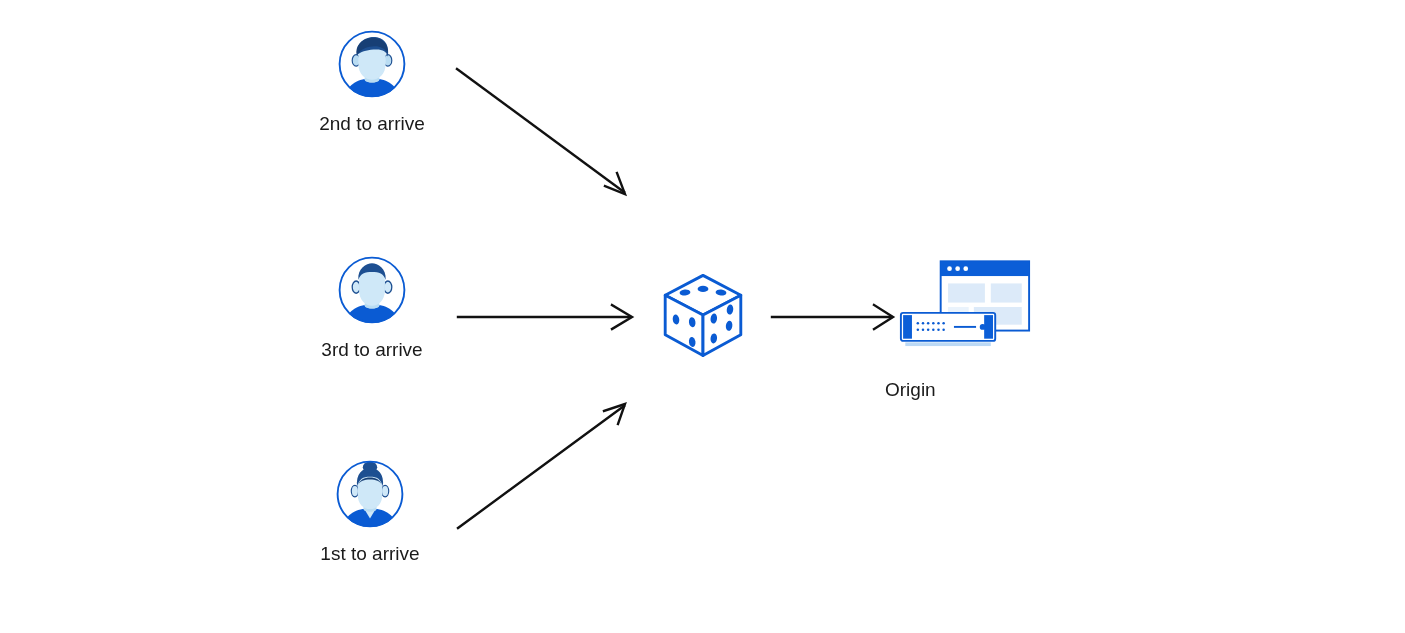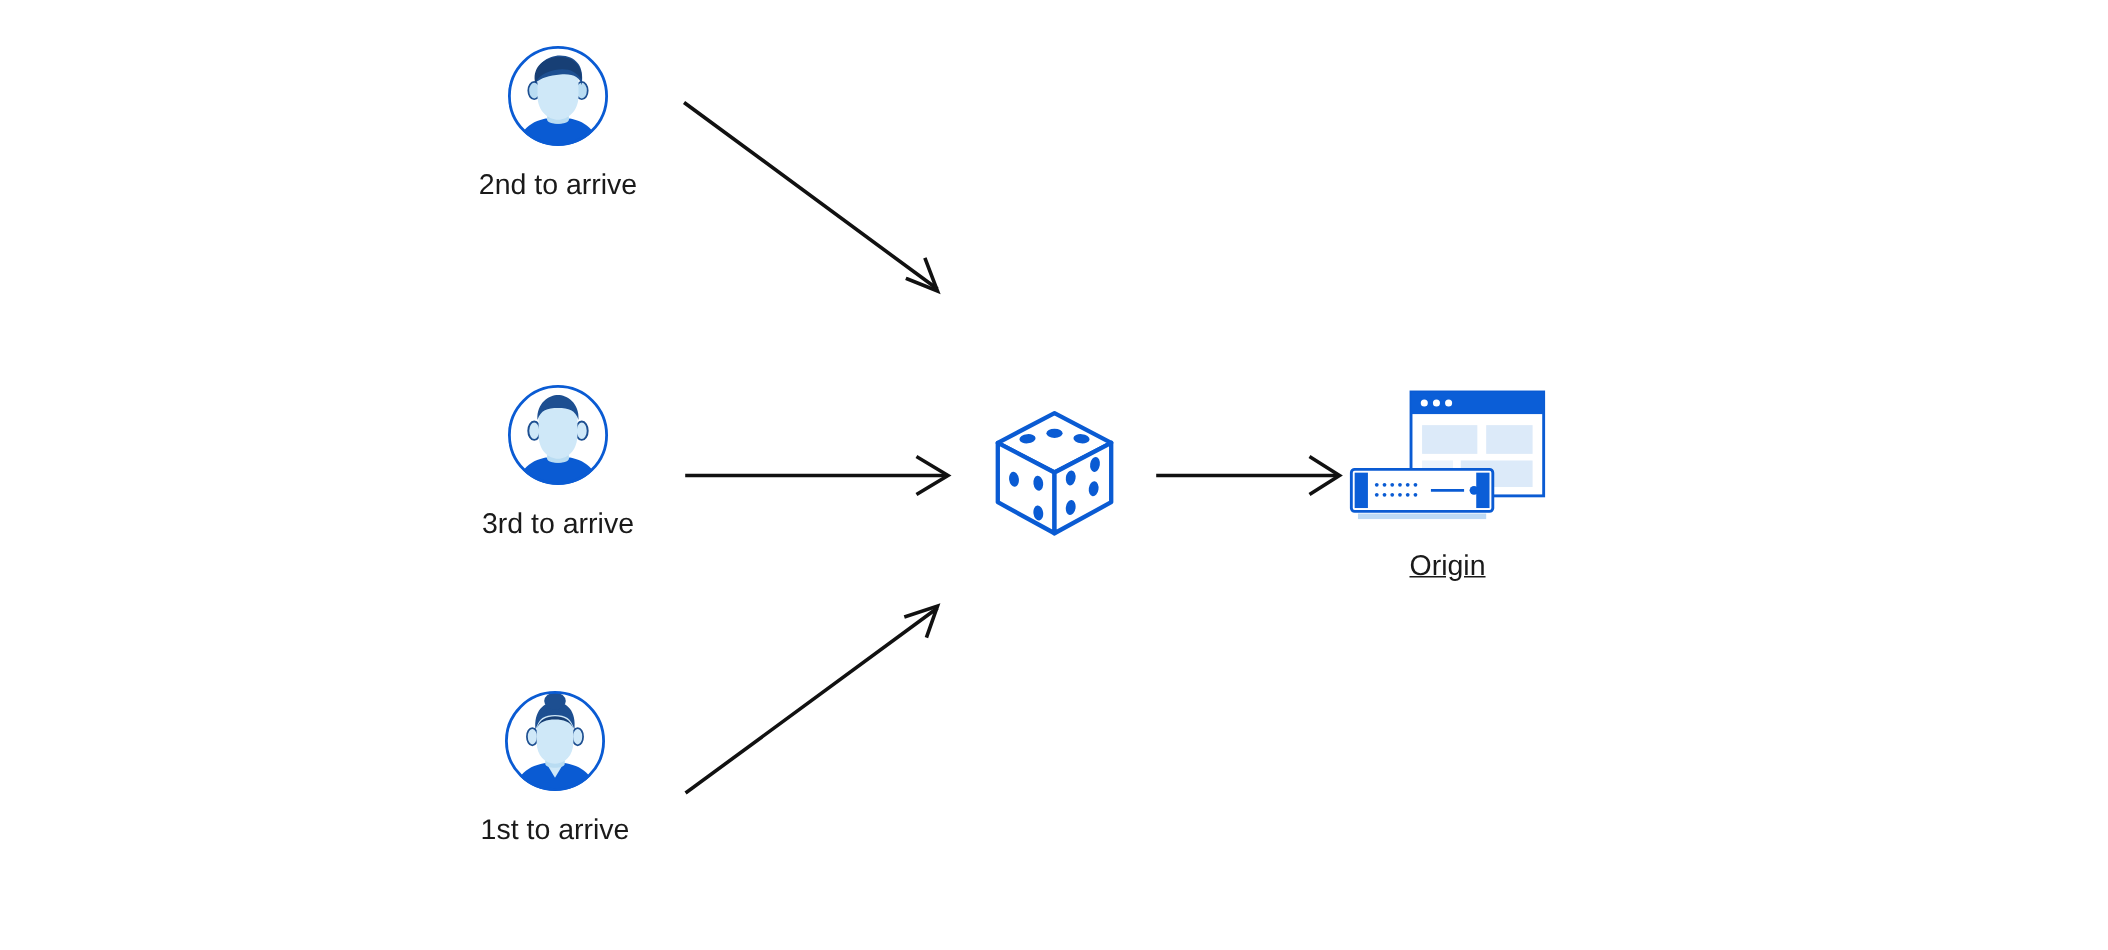--- a/index.html
+++ b/index.html
@@ -57,24 +57,23 @@
   }
   .origin-art {
     width: 140px;
     height: 104px;
     display: block;
     margin: 0 auto;
   }
   .origin-label {
     font-size: 19px;
     color: #1a1a1a;
-    margin-top: 8px;
-    text-align: center;
+    margin-top: 20px;
+    text-align: left;
     white-space: nowrap;
-    text-decoration: underline;
   }
 </style>
 </head>
 <body>
 
 <div id="canvas">
 
   <svg class="arrow-layer" viewBox="0 0 1405 633">
     <g fill="none" stroke="#111111" stroke-width="2.4" stroke-linecap="square">
 

